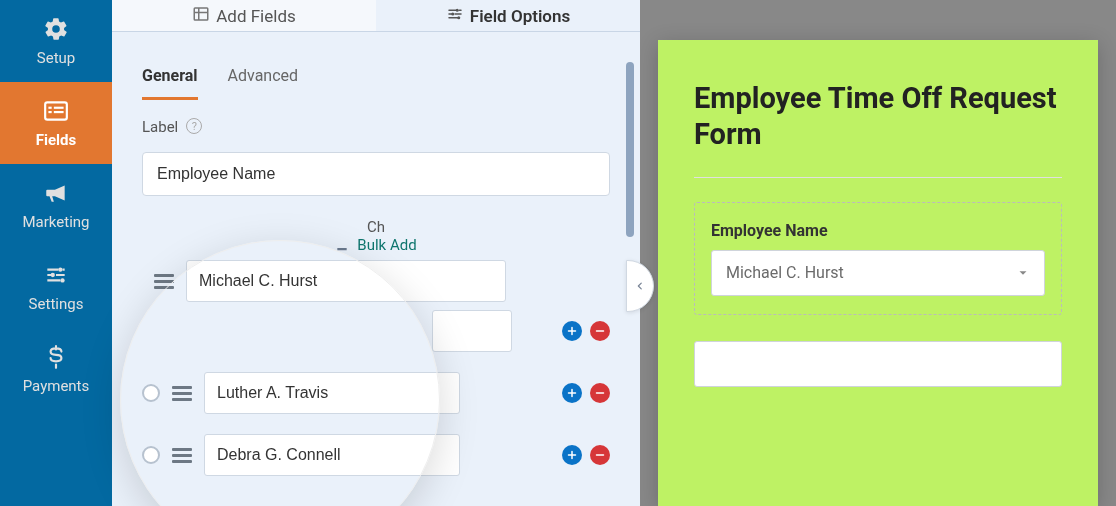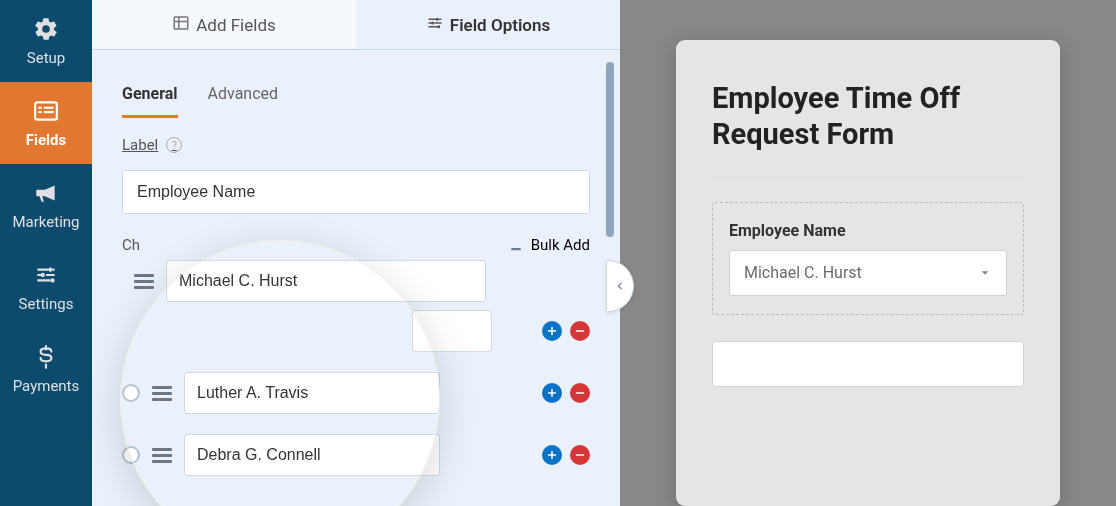--- a/index.html
+++ b/index.html
@@ -8,22 +8,22 @@
     width: 1116px;
     height: 506px;
     overflow: hidden;
     background: #f0f0f0;
     position: relative;
   }
   .app { display: flex; height: 506px; }
 
   
   .sidebar {
-    width: 92px;
-    background: #0c4a6e;
+    width: 112px;
+    background: #0369a1;
     color: #e0e0e0;
     display: flex;
     flex-direction: column;
   }
   .sidebar-item {
     height: 82px;
     display: flex;
     flex-direction: column;
     align-items: center;
     justify-content: center;
@@ -73,32 +73,32 @@
     font-size: 16px;
     color: #666;
   }
   .sub-tab { padding-bottom: 12px; cursor: pointer; border-bottom: 3px solid transparent; margin-top: 20px; }
   .sub-tab.active { color: #333; font-weight: 700; border-bottom-color: #e27730; }
 
   .panel { padding: 18px 30px 30px 30px; position: relative; }
   .field-title { font-size: 16px; color:#333; margin-bottom: 18px; }
   .field-title b { font-weight: 700; }
   .field-title .muted { color:#8a8a8a; }
-  .lab { font-size:15px; color:#555; display:flex; align-items:center; gap:8px; margin-bottom:16px;text-decoration:underline; }
+  .lab { font-size:15px; color:#555; display:flex; gap:8px; margin-bottom:16px; }
   .help { width:16px; height:16px; border:1px solid #aaa; border-radius:50%; font-size:11px; color:#aaa; display:inline-flex; align-items:center; justify-content:center; }
   .input {
     width: 100%; height: 44px; background:#fff; border:1px solid #cfd8e3; border-radius:4px;
     padding: 0 14px; font-size:16px; color:#333;
   }
 
   .choices-header {
     display:flex; align-items:center; justify-content:space-between;
-    margin-top: 22px; font-size:15px; color:#555;
-  }
-  .bulk { display:flex; align-items:center; gap:8px; color:#000000; cursor:pointer; font-size:15px; }
+    margin-top: 22px; font-size:15px; color:#555;flex-direction:column;
+  }
+  .bulk { display:flex; align-items:center; gap:8px; color:#0f766e; cursor:pointer; font-size:15px; }
   .bulk svg { width:14px; height:14px; fill:#6b7a8f; }
 
   .choice-row {
     display:flex; align-items:center; gap:12px; margin-top:20px;
   }
   .radio-dot {
     width:18px; height:18px; border:2px solid #b7c2cf; border-radius:50%; background:#fff;
   }
   .drag { display:flex; flex-direction:column; gap:3px; cursor:grab; }
   .drag span { width:20px; height:3px; background:#6d7884; border-radius:1px; display:block; }
@@ -127,21 +127,21 @@
     display:flex; align-items:center; justify-content:center; cursor:pointer;
     box-shadow: 0 1px 4px rgba(0,0,0,0.1);
   }
   .collapse-handle svg { width:10px; height:10px; fill:#7a8597; }
 
   
   .preview-wrap {
     flex:1; background:#888; display:flex; justify-content:center; padding-top:40px;
   }
   .preview {
-    width: 384px; background:#e5e5e5; padding: 40px 36px; box-shadow: 0 4px 20px rgba(0,0,0,0.2); border-radius: 9px;
+    width: 440px; background:#bef264; padding: 40px 36px; box-shadow: 0 4px 20px rgba(0,0,0,0.2);
   }
   .preview h1 { font-size:29px; font-weight:700; color:#222; line-height:1.25; }
   .divider { border:none; border-top:1px solid #e0e0e0; margin: 24px 0; }
   .field-block { margin-bottom: 26px; }
   .field-block.selected {
     border:1px dashed #bbb; border-radius:3px; padding:18px 16px; position:relative;
   }
   .flabel { font-size:16px; font-weight:700; color:#333; margin-bottom:10px; display:flex; align-items:center; gap:6px; }
   .req { color:#d63638; }
   .select {

